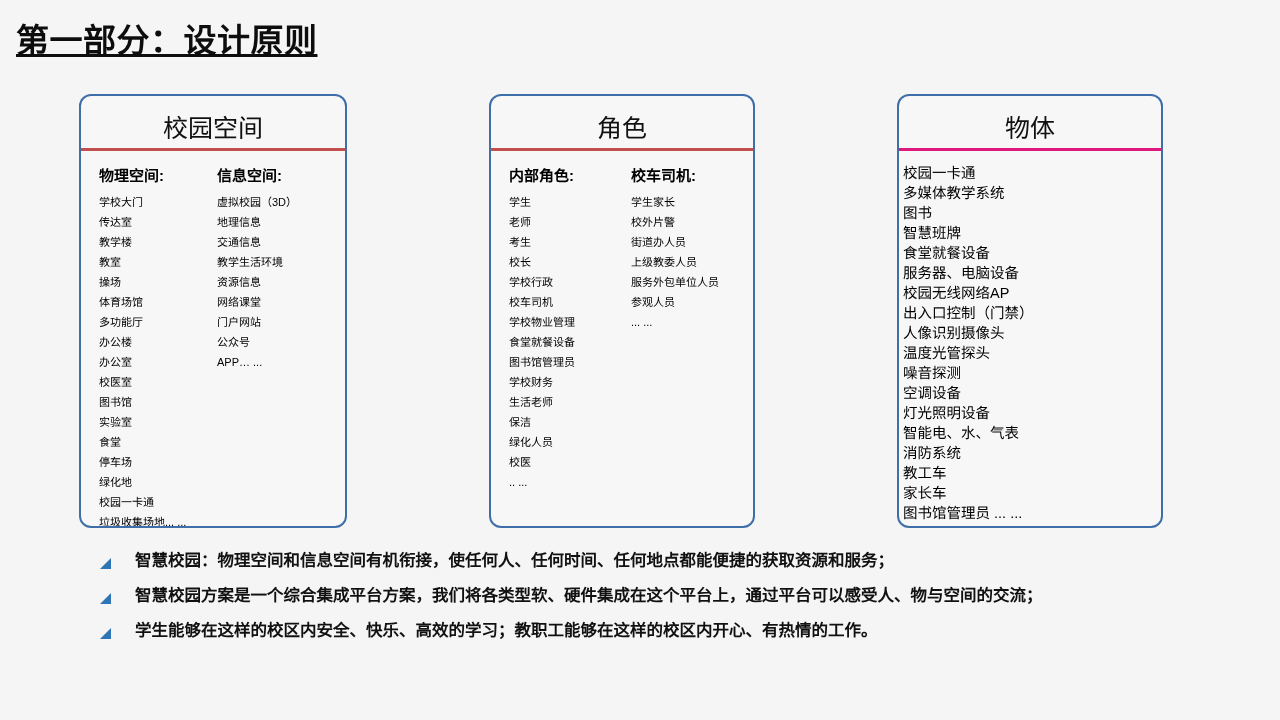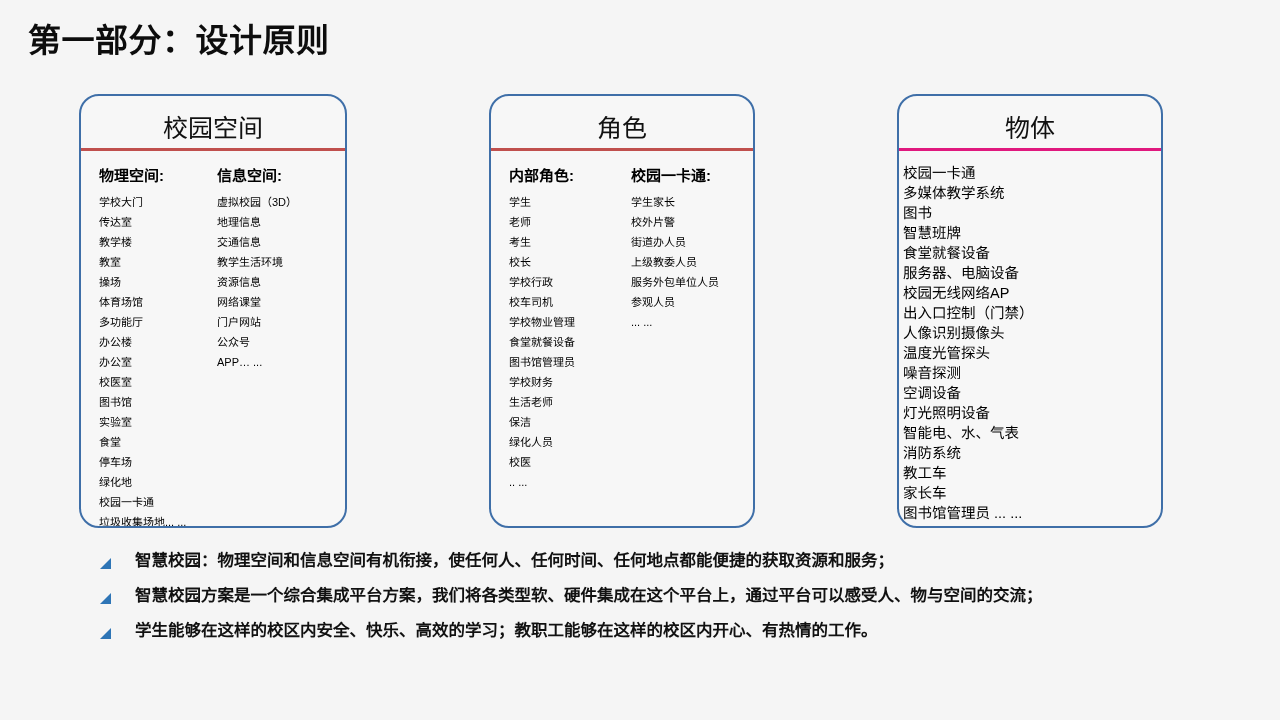--- a/index.html
+++ b/index.html
@@ -13,44 +13,45 @@
     background: #F5F5F5;
     font-family: "Liberation Sans", "DejaVu Sans", sans-serif;
     color: #000000;
     overflow: hidden;
     position: relative;
   }
 
   
   .slide-title {
     position: absolute;
-    left: 28px;
+    left: 16px;
     top: 14px;
     font-size: 33px;
     font-weight: bold;
     letter-spacing: 0.5px;
     color: #0D0D0D;
     white-space: nowrap;
+    text-decoration: underline;
   }
 
   
   .cards-row {
     position: absolute;
     left: 0;
     top: 94px;
     width: 1280px;
     height: 440px;
   }
 
   .card {
     position: absolute;
     top: 0;
     box-sizing: border-box;
     border: 2px solid #3F6FA8;
-    border-radius: 20px;
+    border-radius: 12px;
     background: #F7F7F7;
     padding: 0;
     overflow: hidden;
   }
   .card-1 { left: 79px;  width: 268px; height: 434px; }
   .card-2 { left: 489px; width: 266px; height: 434px; }
   .card-3 { left: 897px; width: 266px; height: 434px; }
 
   .card-title {
     text-align: center;
@@ -220,21 +221,21 @@
           <li>图书馆管理员</li>
           <li>学校财务</li>
           <li>生活老师</li>
           <li>保洁</li>
           <li>绿化人员</li>
           <li>校医</li>
           <li>.. ...</li>
         </ul>
       </div>
       <div class="col col-right">
-        <div class="col-heading">校园一卡通:</div>
+        <div class="col-heading">校车司机:</div>
         <ul>
           <li>学生家长</li>
           <li>校外片警</li>
           <li>街道办人员</li>
           <li>上级教委人员</li>
           <li>服务外包单位人员</li>
           <li>参观人员</li>
           <li>... ...</li>
         </ul>
       </div>

